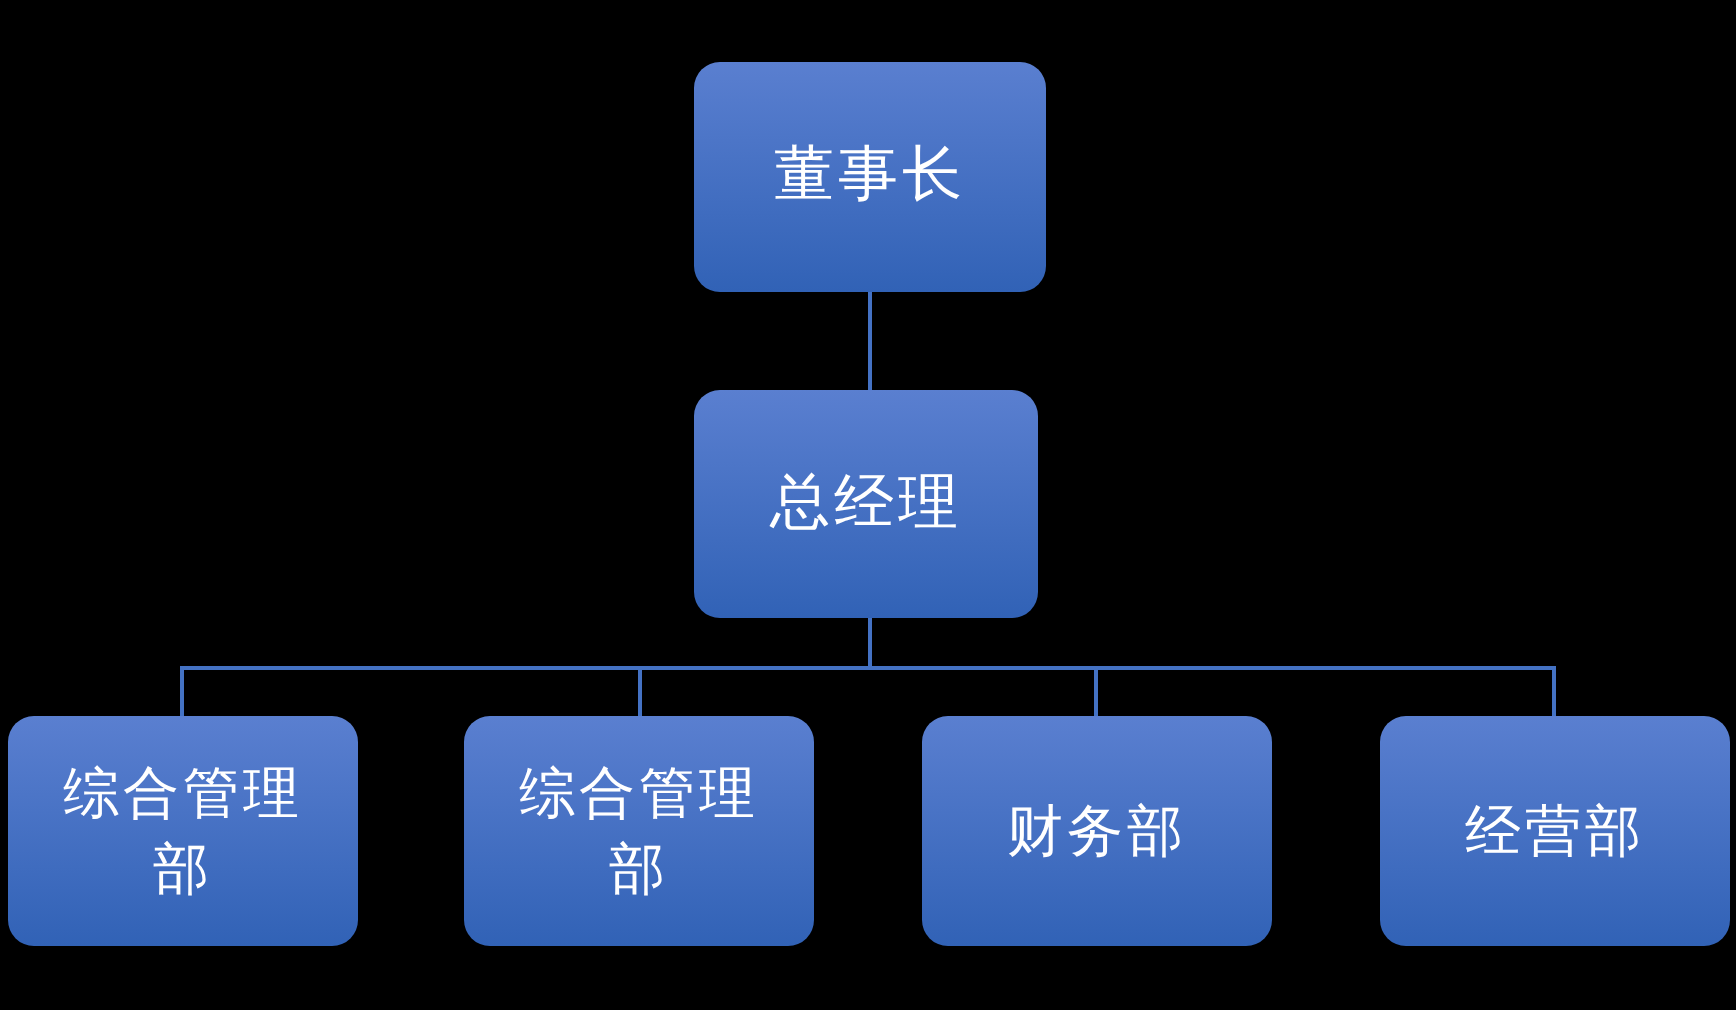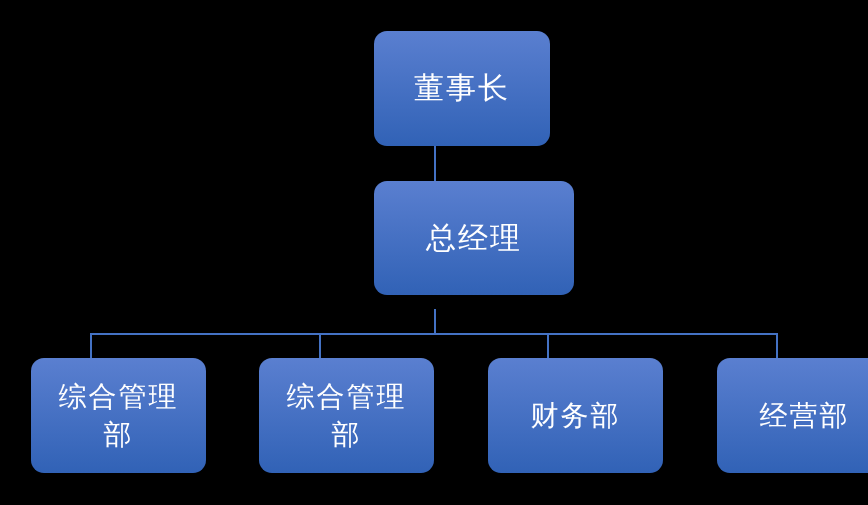--- a/index.html
+++ b/index.html
@@ -15,33 +15,32 @@
     position: absolute;
     border-radius: 13px;
     background: linear-gradient(180deg, var(--grad-top, #5A7FD0) 0%, var(--grad-bottom, #3162B6) 100%);
     color: var(--text, #FFFFFF);
     display: flex;
     flex-direction: column;
     justify-content: center;
     text-align: center;
     letter-spacing: 2px;
     line-height: 1.35;
-    margin-left: 27px;
   }
   .node-lg { font-size: 30px; }
   .node-sm { font-size: 28px; }
   .node span { display: block; }
   .connector {
     position: absolute;
     background: var(--line, #4472C4);
   }
   
   .n-root { left: 347px; top: 31px;  width: 176px; height: 115px; }
   
-  .n-mgr  { left: 347px; top: 181px; width: 200px; height: 114px; }
+  .n-mgr  { left: 347px; top: 195px; width: 172px; height: 114px; }
   
   .n-dept { top: 358px; height: 115px; width: 175px; }
   .n-d0 { left: 4px; }
   .n-d1 { left: 232px; }
   .n-d2 { left: 461px; }
   .n-d3 { left: 690px; }
   
   .c-root-mgr { left: 434px; top: 146px; width: 2px; height: 49px; }
   .c-mgr-bus  { left: 434px; top: 309px; width: 2px; height: 25px; }
   .c-bus      { left: 90px;  top: 333px; width: 688px; height: 2px; }

